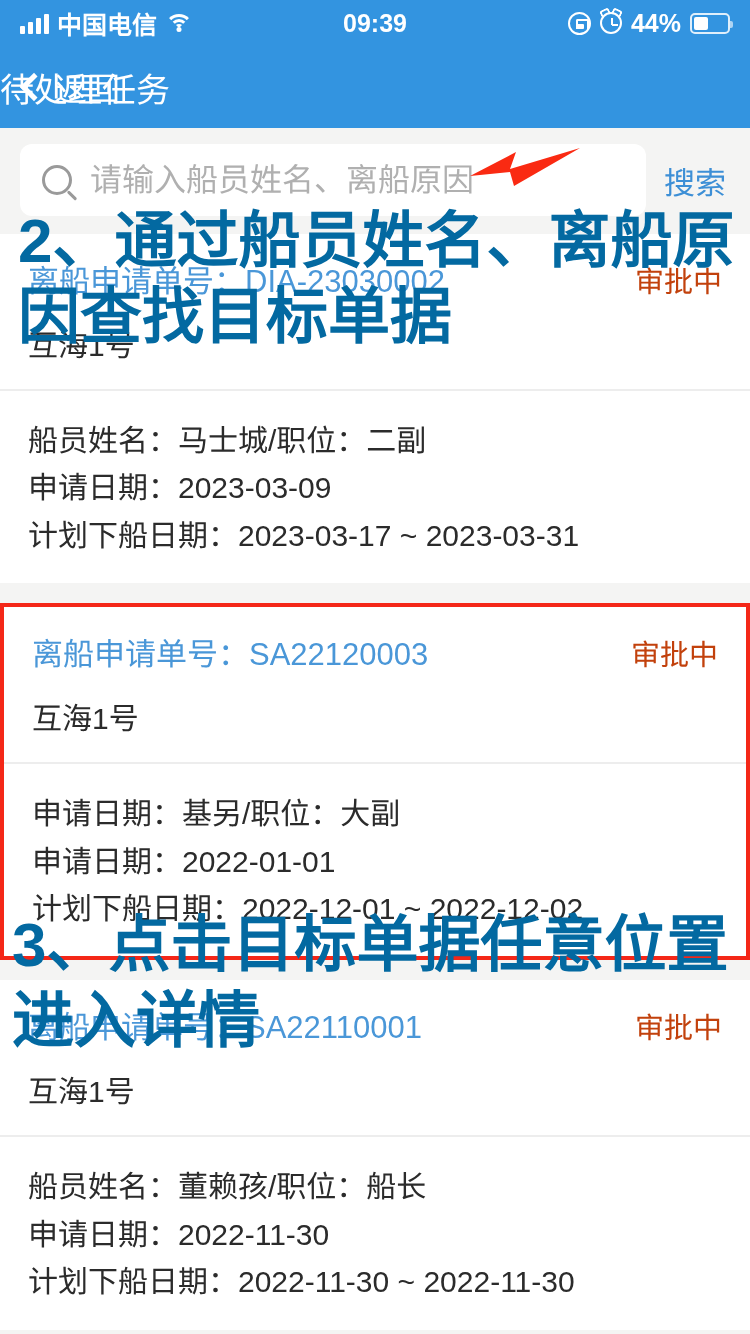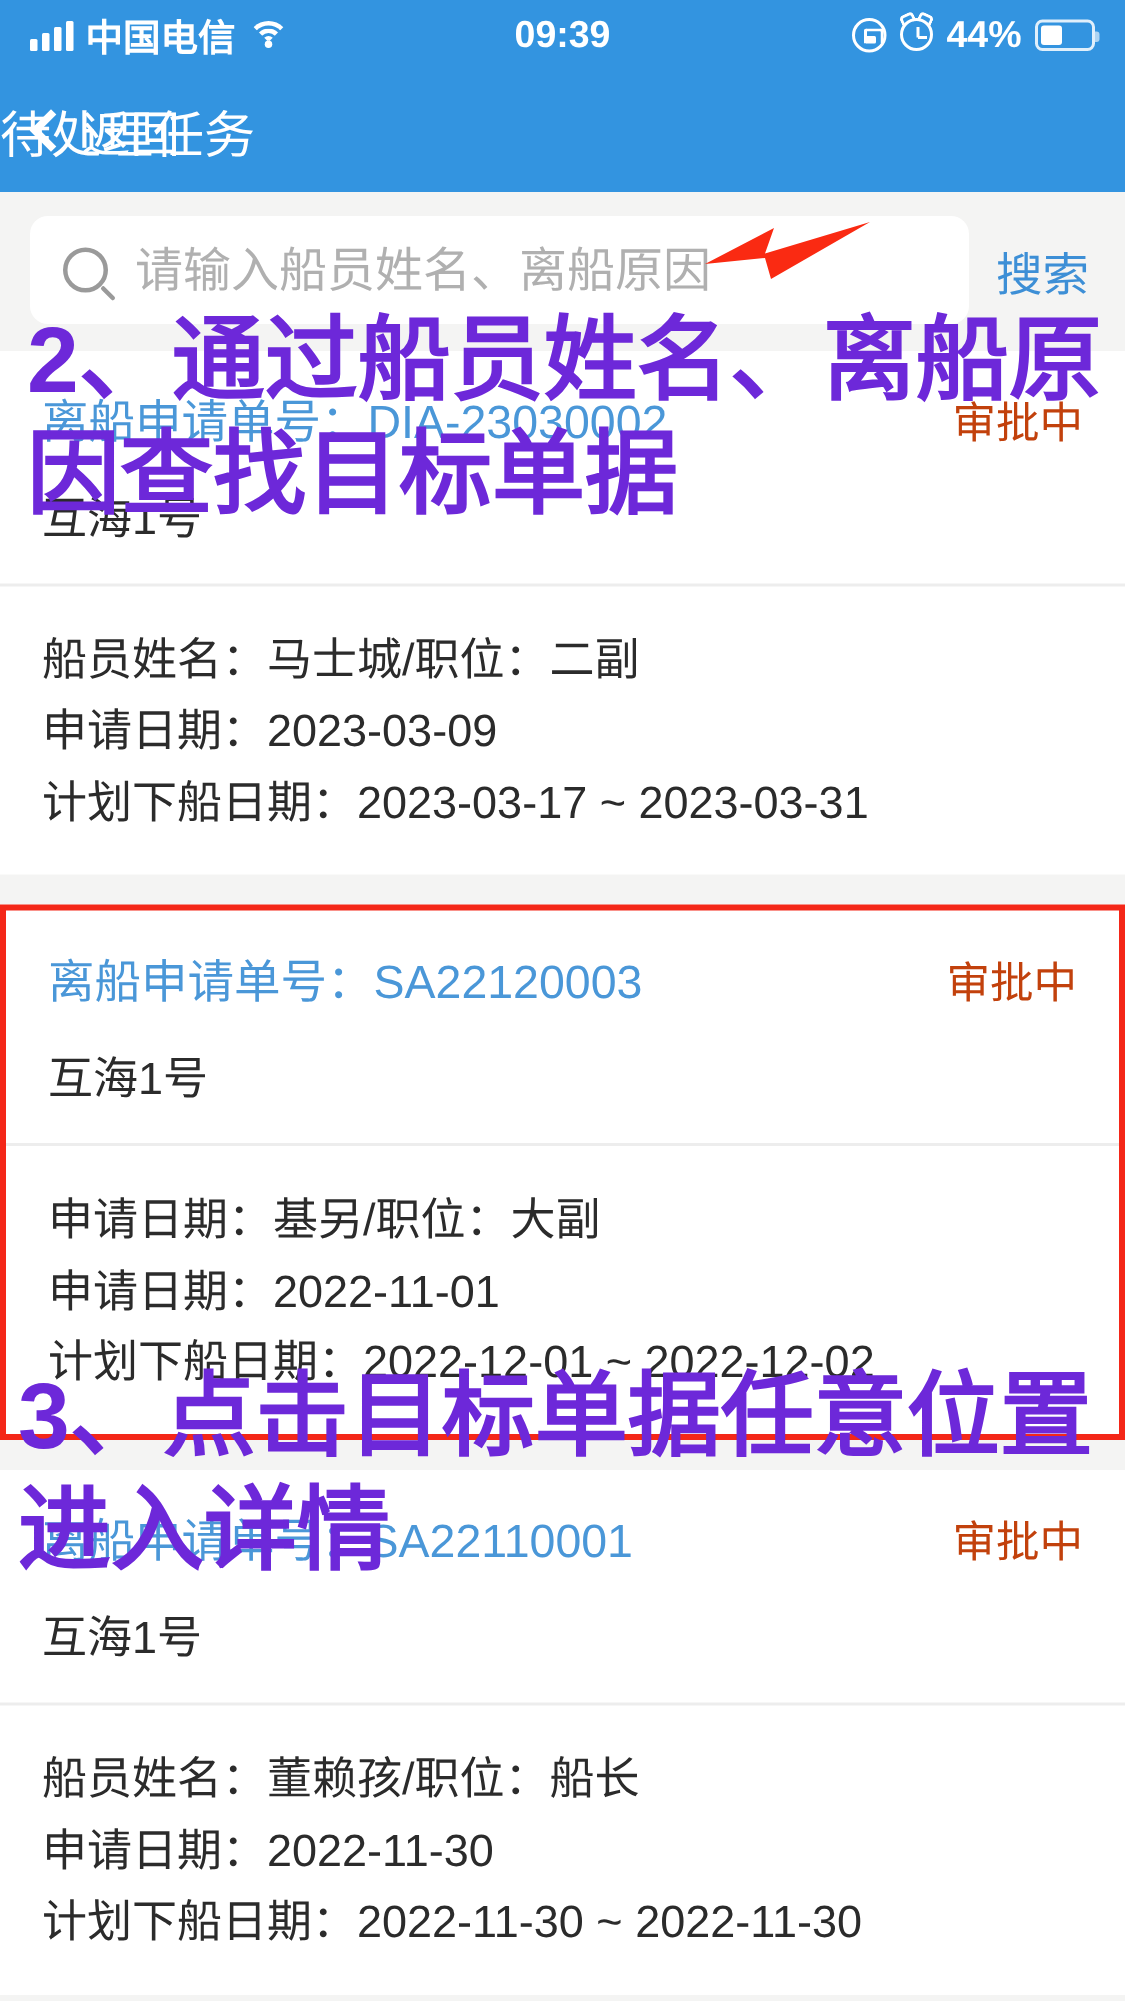--- a/index.html
+++ b/index.html
@@ -78,21 +78,21 @@
   .card-head{ display:flex; align-items:center; padding:22px 28px 20px 28px;text-align:center; }
   .card-no{ color:#4a97d8; font-size:31px; }
   .card-status{ margin-left:auto; color:#c2410c; font-size:29px; }
   .card-ship{ padding:0 28px 24px 28px; font-size:30px; color:#2b2b2b; }
   .card-divider{ height:2px; background:#ededed; margin:0 0 0 0; }
   .card-body{ padding:26px 28px 24px 28px; }
   .card-row{ font-size:30px; color:#2b2b2b; line-height:1.58; white-space:nowrap; }
   .gap{ height:20px; background:#f4f4f3; }
 
   
-  .anno{ position:absolute; color:#6d28d9; font-weight:700; line-height:1.0;
+  .anno{ position:absolute; color:#0369a1; font-weight:700; line-height:1.0;
     pointer-events:none; white-space:nowrap; }
   .anno-2{ left:18px; top:210px; font-size:62px; }
   .anno-2 .l2{ display:block; margin-top:14px; }
   .anno-3{ left:12px; top:914px; font-size:62px; }
   .anno-3 .l2{ display:block; margin-top:14px; }
   .arrow{ position:absolute; left:470px; top:148px; width:110px; height:52px; pointer-events:none; }
 </style>
 </head>
 <body>
 
@@ -164,21 +164,21 @@
 
     <div class="card sel">
       <div class="card-head">
         <span class="card-no">离船申请单号：SA22120003</span>
         <span class="card-status">审批中</span>
       </div>
       <div class="card-ship">互海1号</div>
       <div class="card-divider"></div>
       <div class="card-body">
         <div class="card-row">申请日期：基另/职位：大副</div>
-        <div class="card-row">申请日期：2022-11-01</div>
+        <div class="card-row">申请日期：2022-01-01</div>
         <div class="card-row">计划下船日期：2022-12-01 ~ 2022-12-02</div>
       </div>
     </div>
 
     <div class="gap"></div>
 
     <div class="card">
       <div class="card-head">
         <span class="card-no">离船申请单号：SA22110001</span>
         <span class="card-status">审批中</span>

